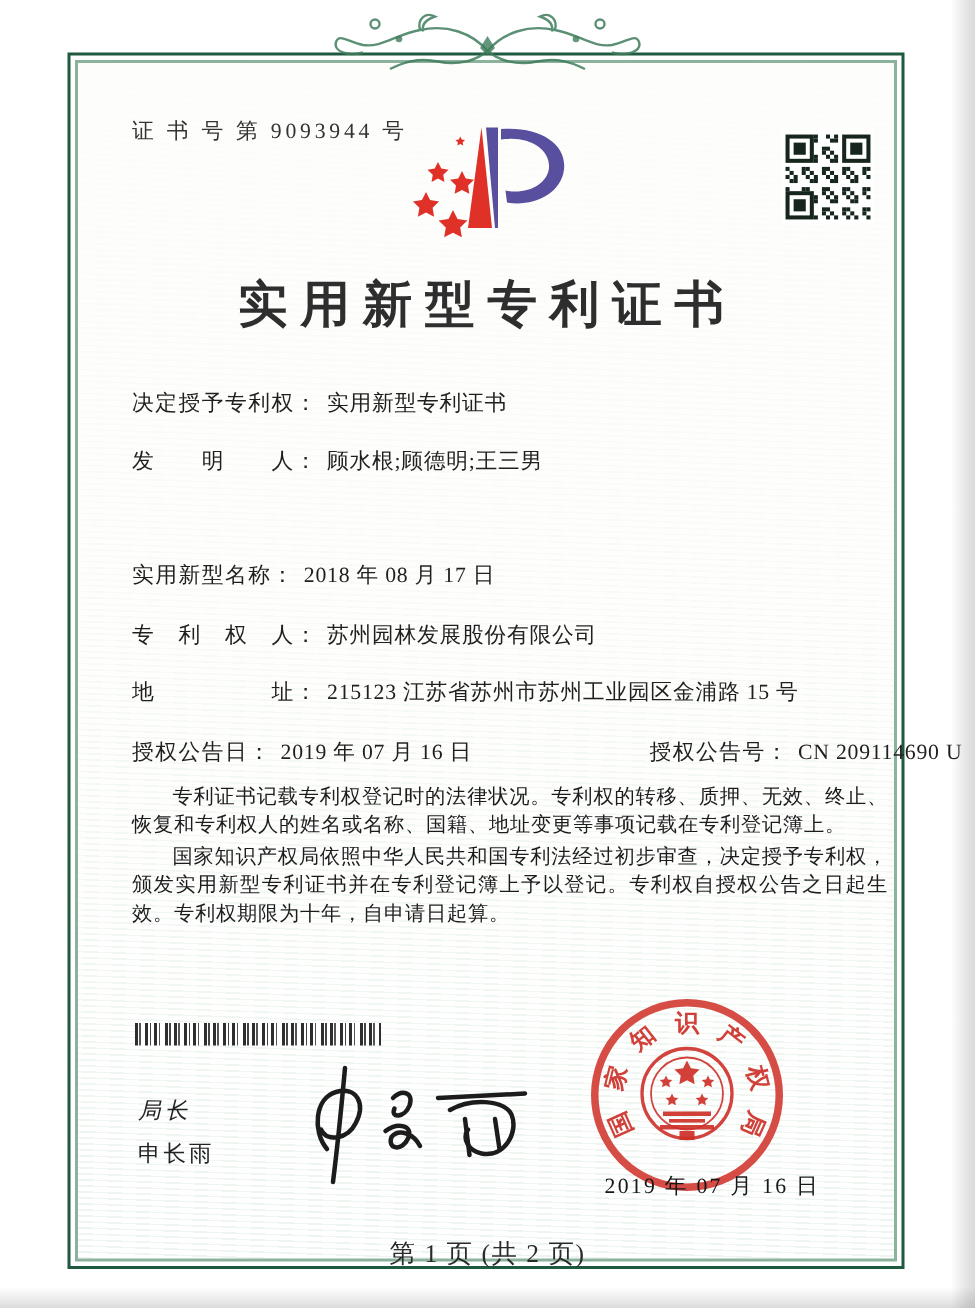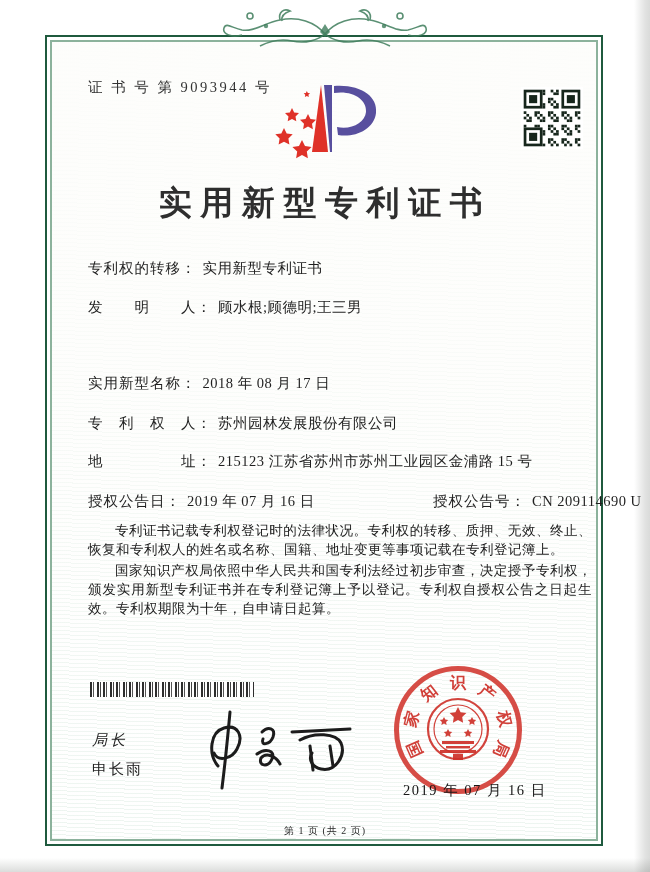--- a/index.html
+++ b/index.html
@@ -44,21 +44,21 @@
   .sig-title{position:absolute;left:92px;top:731px;font-size:15px;letter-spacing:3px;color:#222;font-style:italic;}
   .sig-name{position:absolute;left:92px;top:760px;font-size:15px;letter-spacing:2px;color:#222;}
   .signature{position:absolute;left:188px;top:706px;width:175px;height:90px;}
   .seal{position:absolute;left:394px;top:666px;width:128px;height:128px;border-radius:50%;
     border:5px solid rgba(208,52,44,0.88);box-sizing:border-box;}
   .seal-char{position:absolute;font-size:16px;font-weight:bold;color:rgba(205,48,40,0.92);
     width:16px;height:16px;text-align:center;line-height:16px;
     font-family:"Liberation Serif","DejaVu Serif",serif;}
   .emblem{position:absolute;left:27px;top:24px;width:64px;height:72px;}
   .seal-date{position:absolute;left:403px;top:781px;font-size:14.5px;letter-spacing:1.5px;color:#171717;z-index:5;}
-  .footer{position:absolute;left:0;top:824px;width:100%;text-align:center;font-size:10px;
+  .footer{position:absolute;left:0;top:824px;width:100%;text-align:center;font-size:17px;
     letter-spacing:1px;color:#2a2a2a;}
 </style>
 </head>
 <body>
 
 <div class="page">
 
   <div class="frame-outer">
     <div class="frame-inner"></div>
   </div>
@@ -201,21 +201,21 @@
         <rect x="45.82608695652174" y="8.08695652173913" width="8.08695652173913" height="8.08695652173913" fill="#16261c"></rect>
         <rect x="2.6956521739130435" y="40.43478260869565" width="18.869565217391305" height="18.869565217391305" fill="#16261c"></rect>
         <rect x="5.391304347826087" y="43.130434782608695" width="13.478260869565217" height="13.478260869565217" fill="#fff"></rect>
         <rect x="8.08695652173913" y="45.82608695652174" width="8.08695652173913" height="8.08695652173913" fill="#16261c"></rect>
       </svg>
     </div>
 
   <div class="title">实用新型专利证书</div>
 
   <div class="frow" style="top:259px">
-    <span class="lab">专利权的转移：</span><span class="val">实用新型专利证书</span>
+    <span class="lab">决定授予专利权：</span><span class="val">实用新型专利证书</span>
   </div>
   <div class="frow" style="top:298px">
     <span class="lab">发　　明　　人：</span><span class="val">顾水根;顾德明;王三男</span>
   </div>
   <div class="frow" style="top:374px">
     <span class="lab">实用新型名称：</span><span class="val">2018 年 08 月 17 日</span>
   </div>
   <div class="frow" style="top:414px">
     <span class="lab">专　利　权　人：</span><span class="val">苏州园林发展股份有限公司</span>
   </div>

